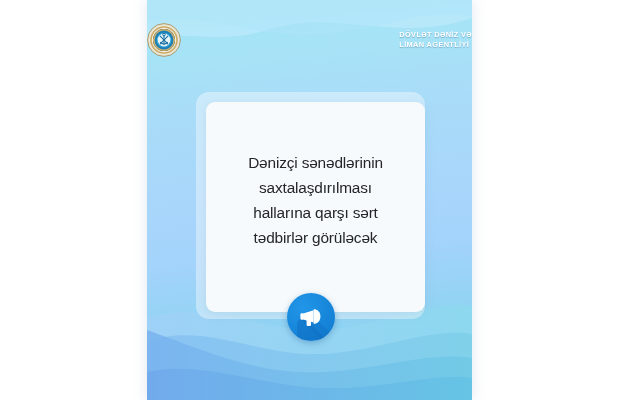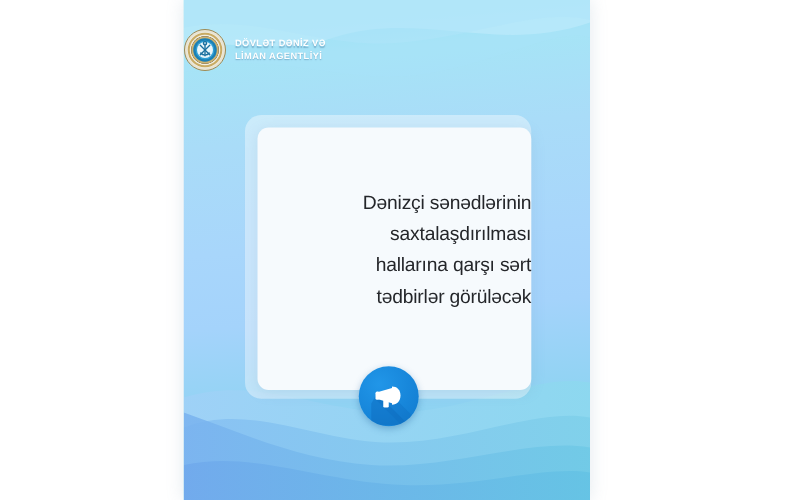--- a/index.html
+++ b/index.html
@@ -50,21 +50,21 @@
   }
 
   
   #header {
     position: absolute;
     left: 0;
     top: 23px;
     width: 100%;
     display: flex;
     align-items: center;
-    justify-content: flex-start;
+    justify-content: space-between;
     gap: 7px;
   }
 
   #emblem {
     width: 34px;
     height: 34px;
     flex: 0 0 34px;
     position: relative;
   }
 
@@ -100,21 +100,21 @@
     border-radius: 9px;
     background: #f6fafd;
     box-shadow: 0 2px 10px rgba(110,155,190,0.18);
   }
 
   #headline {
     position: absolute;
     left: 59px;
     top: 150px;
     width: 219px;
-    text-align: right;
+    text-align: center;
     font-family: "Liberation Sans", sans-serif;
     font-size: 15.4px;
     line-height: 25px;
     font-weight: normal;
     color: #24262a;
     letter-spacing: -0.15px;
     white-space: pre-line;
   }
 
   

